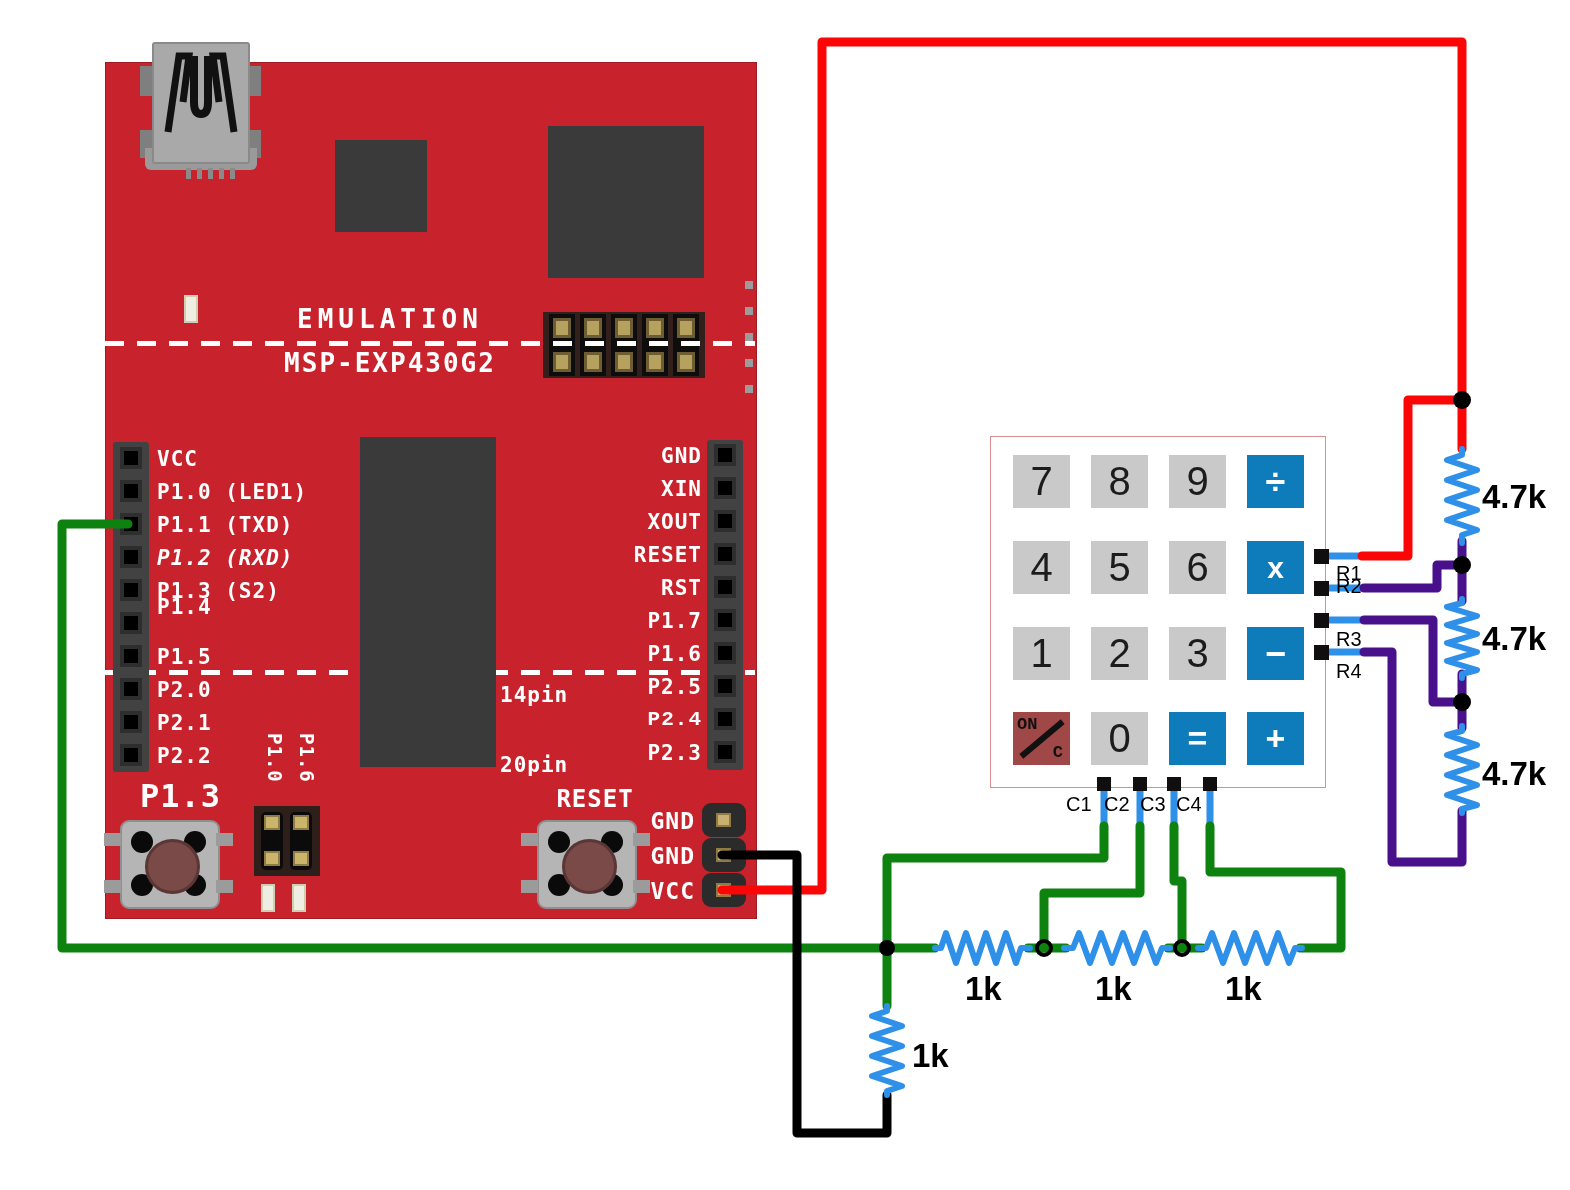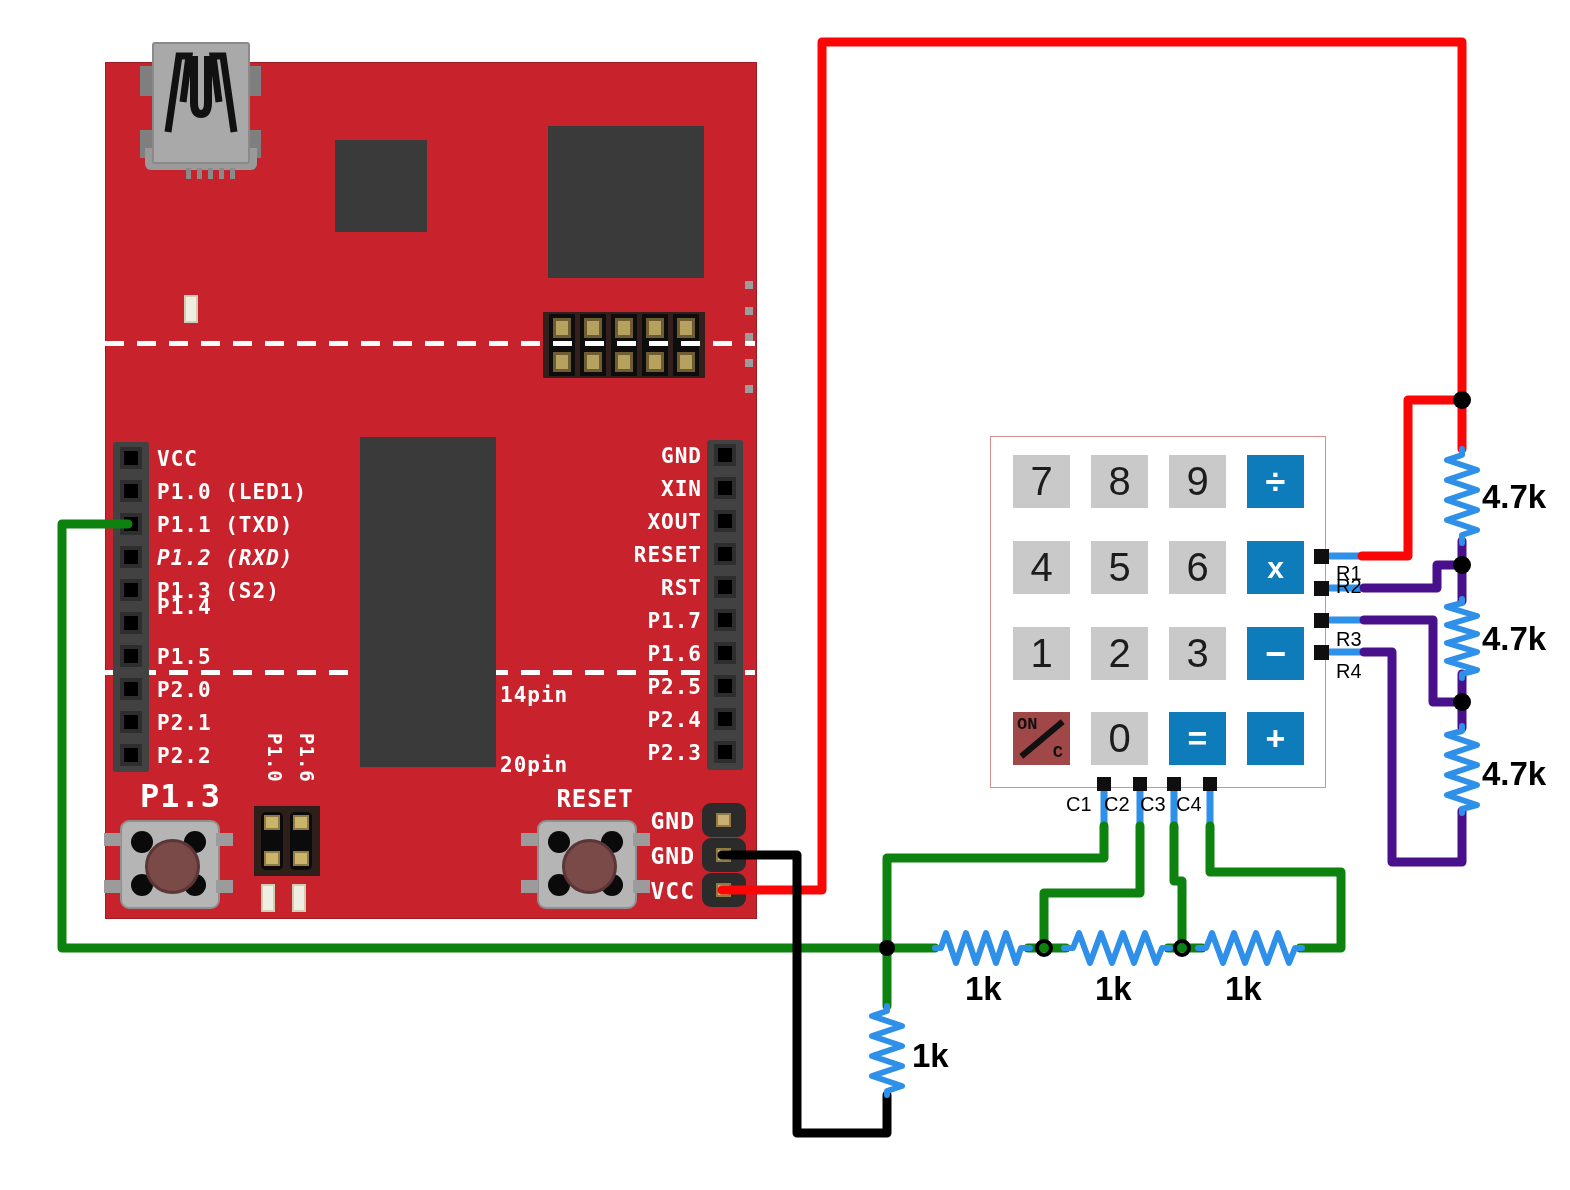--- a/index.html
+++ b/index.html
@@ -120,20 +120,22 @@
   <div class="epad abs" style="left:615px;top:352px;z-index:5;"></div>
   <div class="epad abs" style="left:646px;top:352px;z-index:5;"></div>
   <div class="epad abs" style="left:677px;top:352px;z-index:5;"></div>
 
   <div class="rdot" style="left:745px;top:281px;"></div>
   <div class="rdot" style="left:745px;top:307px;"></div>
   <div class="rdot" style="left:745px;top:333px;"></div>
   <div class="rdot" style="left:745px;top:359px;"></div>
   <div class="rdot" style="left:745px;top:385px;"></div>
 
+  <div class="sk" style="left:240px;top:306px;width:300px;text-align:center;font-size:26px;letter-spacing:5px;">EMULATION</div>
+  <div class="sk" style="left:240px;top:350px;width:300px;text-align:center;font-size:26px;letter-spacing:2px;">MSP-EXP430G2</div>
 
   <div class="pincol" style="left:113px;top:442px;"></div>
   <div class="hpin" style="left:120px;top:447px;"></div>
   <div class="hpin" style="left:120px;top:480px;"></div>
   <div class="hpin" style="left:120px;top:513px;"></div>
   <div class="hpin" style="left:120px;top:546px;"></div>
   <div class="hpin" style="left:120px;top:579px;"></div>
   <div class="hpin" style="left:120px;top:612px;"></div>
   <div class="hpin" style="left:120px;top:645px;"></div>
   <div class="hpin" style="left:120px;top:678px;"></div>
@@ -162,21 +164,21 @@
   <div class="hpin" style="left:714px;top:708px;"></div>
   <div class="hpin" style="left:714px;top:741px;"></div>
   <div class="sk rlab" style="top:443px;">GND</div>
   <div class="sk rlab" style="top:476px;">XIN</div>
   <div class="sk rlab" style="top:509px;">XOUT</div>
   <div class="sk rlab" style="top:542px;">RESET</div>
   <div class="sk rlab" style="top:575px;">RST</div>
   <div class="sk rlab" style="top:608px;">P1.7</div>
   <div class="sk rlab" style="top:641px;">P1.6</div>
   <div class="sk rlab" style="top:674px;">P2.5</div>
-  <div class="sk rlab" style="top:707px;">P2.4</div>
+  <div class="sk rlab" style="top:707px;font-family:Liberation Mono, monospace;">P2.4</div>
   <div class="sk rlab" style="top:740px;">P2.3</div>
 
   <div class="sk" style="left:500px;top:682px;">14pin</div>
   <div class="sk" style="left:500px;top:752px;">20pin</div>
 
   <div class="sk" style="left:140px;top:783px;font-size:32px;">P1.3</div>
   <div class="btn" style="left:120px;top:820px;">
     <div class="tab" style="left:-18px;top:11px;"></div>
       <div class="tab" style="left:-18px;top:58px;"></div>
     <div class="tab" style="left:94px;top:11px;"></div>

